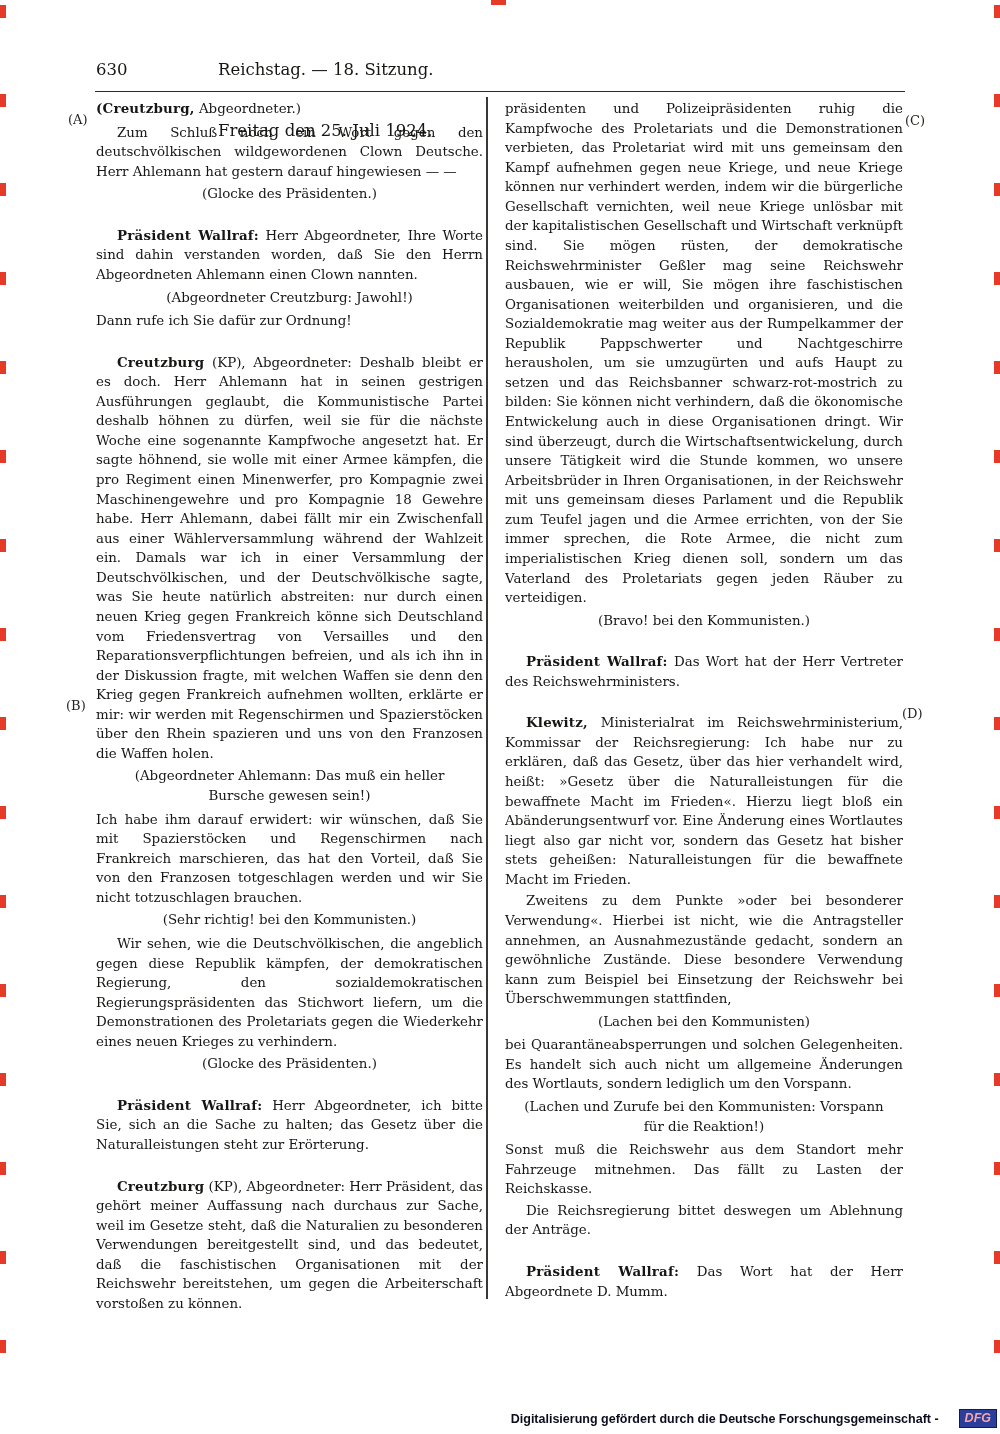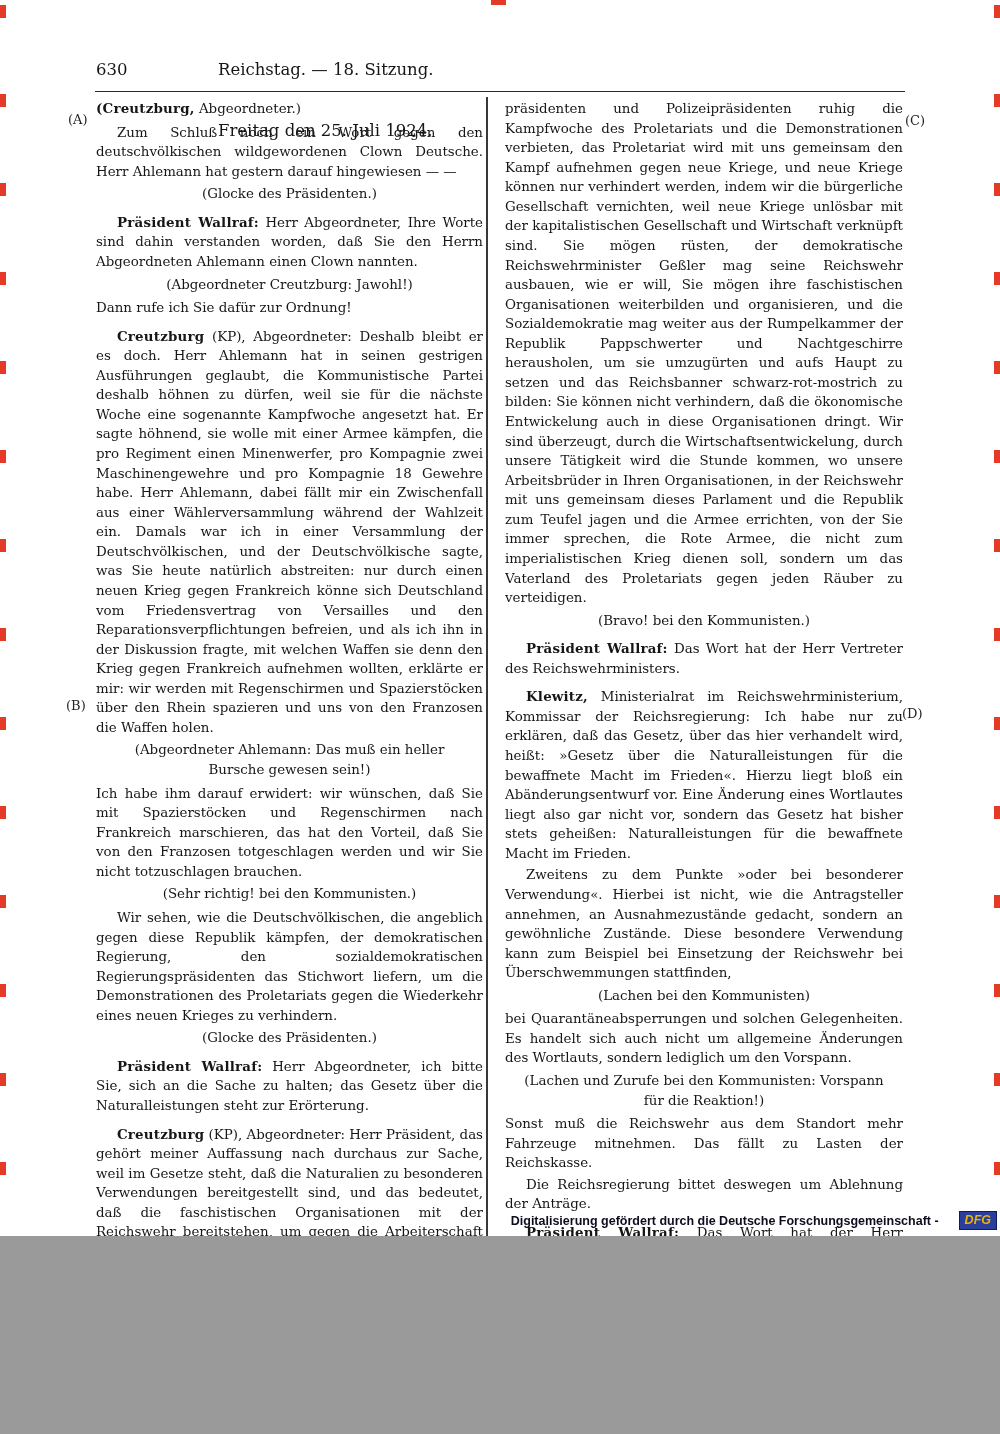--- a/index.html
+++ b/index.html
@@ -1,17 +1,17 @@
 <!DOCTYPE html>
 <html lang="de"><head>
 <meta charset="utf-8">
 <style>
   html,body { margin:0; padding:0; background:#9a9a9a; }
   .page {
-    position:relative; width:1000px; height:1236px; margin:0 auto;
+    position:relative; width:1000px; height:1434px; margin:0 auto;
     background:#ffffff; overflow:hidden;
     font-family:"DejaVu Serif","Liberation Serif",serif;
     color:#171614;
   }
   
   .edge-marks {
     position:absolute; top:5px; bottom:5px; width:6px;
     background:repeating-linear-gradient(to bottom, var(--mark) 0 13px, transparent 13px 89px);
   }
   .edge-marks.left  { left:0; }
@@ -26,39 +26,39 @@
 
   
   .col-divider { position:absolute; left:486px; top:97px; width:1.6px; height:1202px; background:#3a3834; }
   .col { position:absolute; top:99px; text-align:justify; font-size:13.4px; line-height:1.46; overflow:hidden; height:1215px; }
   .col-left  { left:96px;  width:387px; }
   .col-right { left:505px; width:398px; }
   .col p { margin:0 0 2px; text-indent:21px; }
   .col p.ni { text-indent:0; }
   .col p.contnote { text-indent:0; margin-bottom:4px; }
   .col p.stage { text-align:center; text-indent:0; margin:3px 0 4px; padding:0 18px; }
-  .col p.speech { margin-top:9px; }
+  .col p.speech { margin-top:22px; }
   .col b { font-weight:bold; letter-spacing:.2px; }
 
   
   .margin-label { position:absolute; font-size:13px; color:#24231f; }
   .ml-a { left:68px; top:112px; }
   .ml-b { left:66px; top:698px; }
   .ml-c { left:905px; top:113px; }
   .ml-d { left:902px; top:706px; }
 
   
   .dfg-bar {
     position:absolute; right:3px; bottom:6px; display:flex; align-items:center; gap:20px;
     font-family:"Liberation Sans","DejaVu Sans",sans-serif;
     font-size:12.5px; font-weight:bold; color:#0d0d20; white-space:nowrap;
   }
   .dfg-logo {
     display:inline-block; padding:1px 5px 2px; font-style:italic; font-size:12.5px;
-    color:#eab308; background:var(--dfgblue); border:1.5px solid #0c1c5c;
+    color:#fca5a5; background:var(--dfgblue); border:1.5px solid #0c1c5c;
   }
 </style>
 </head>
 <body>
 
 <div class="page" style="--mark: #e63a28; --dfgblue: #2b3e99; color: rgb(23, 22, 20);">
 
   <div class="edge-marks left"></div>
   <div class="edge-marks right"></div>
   <div class="top-mark"></div>

